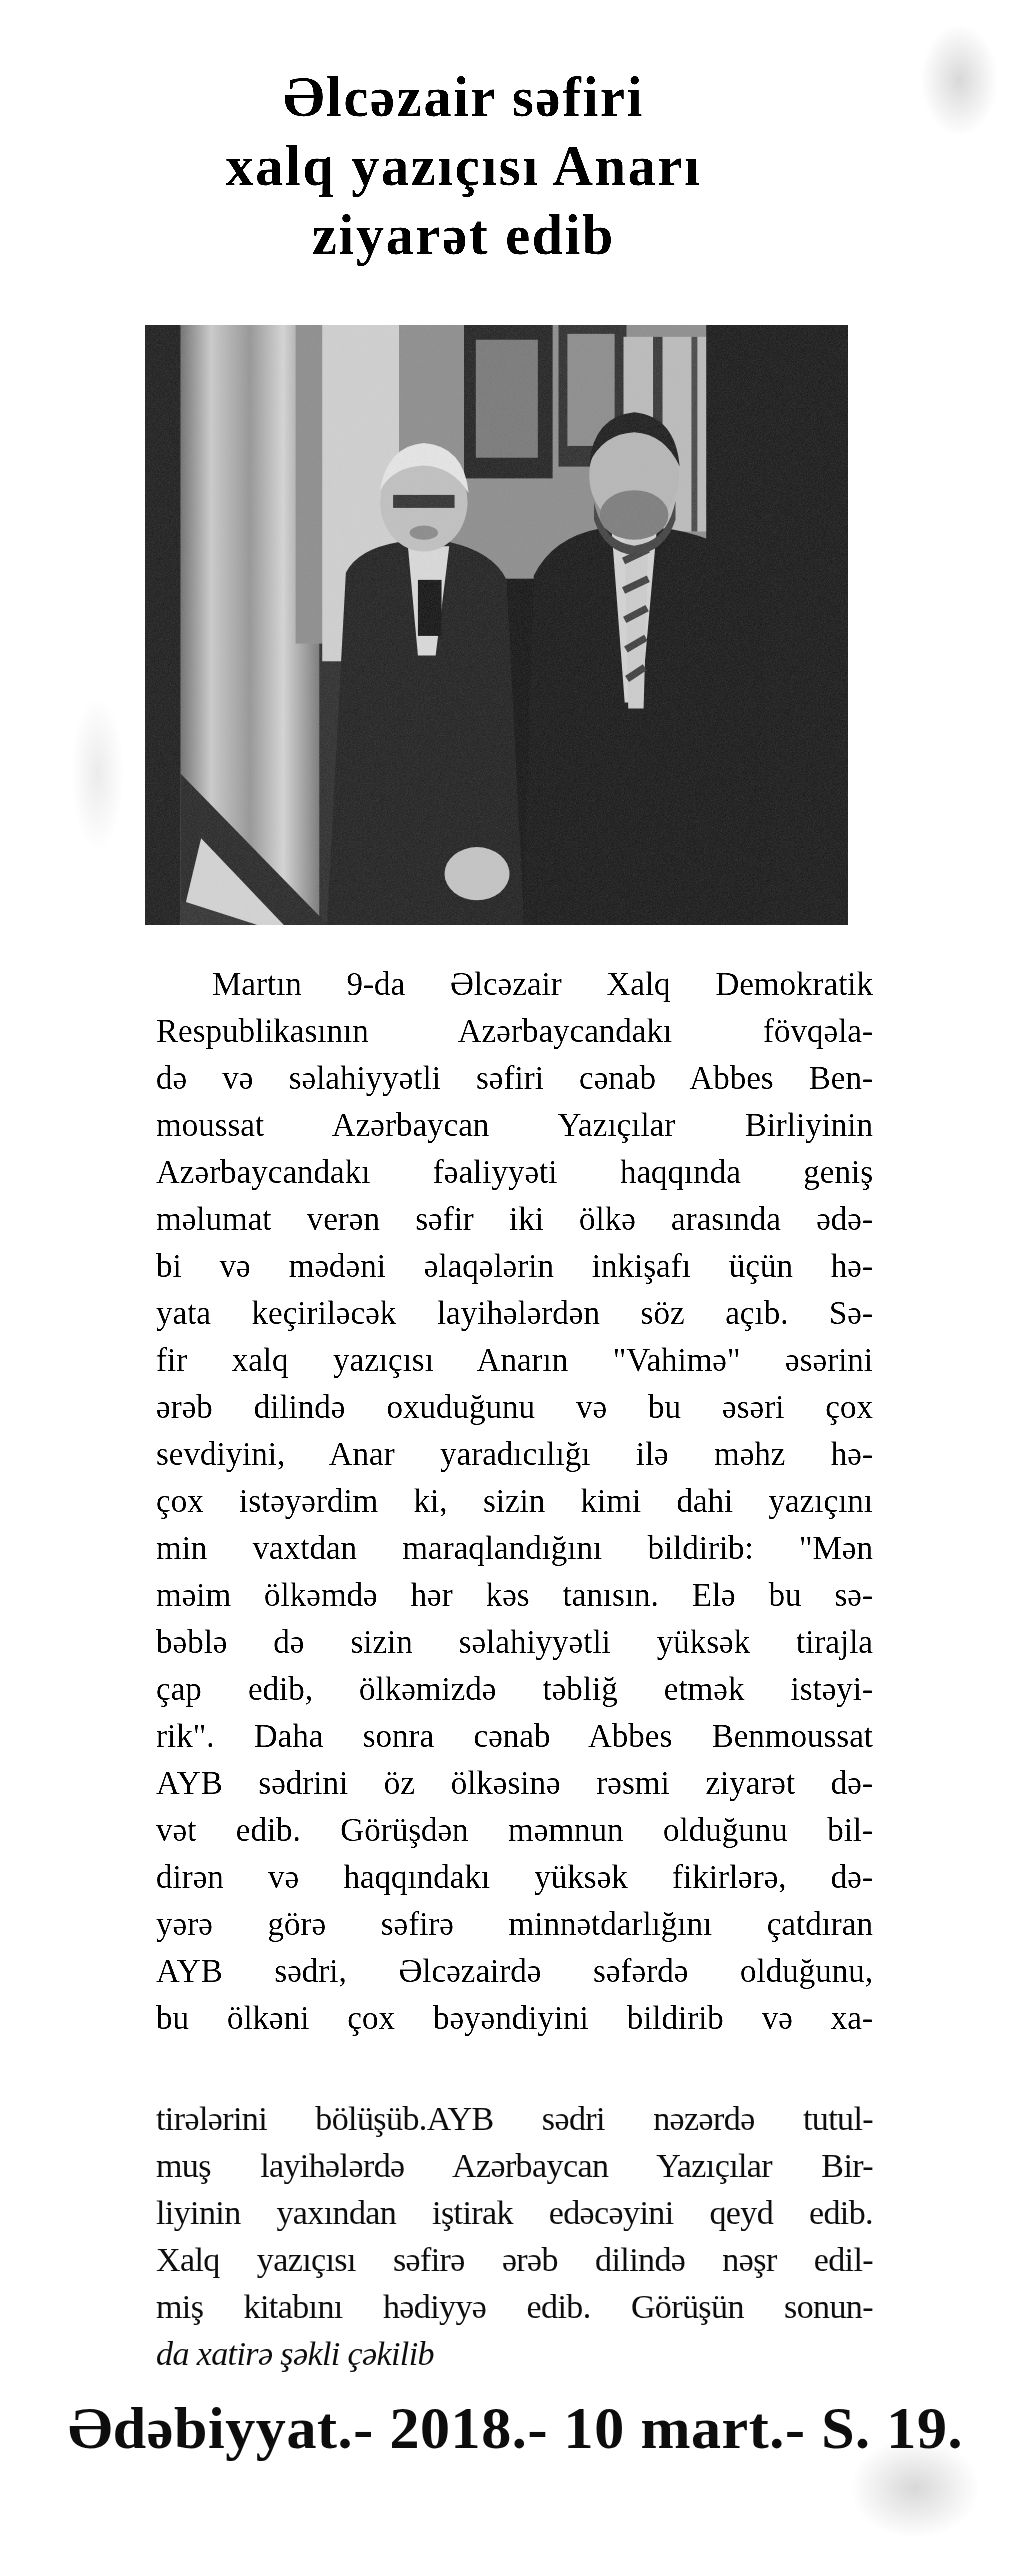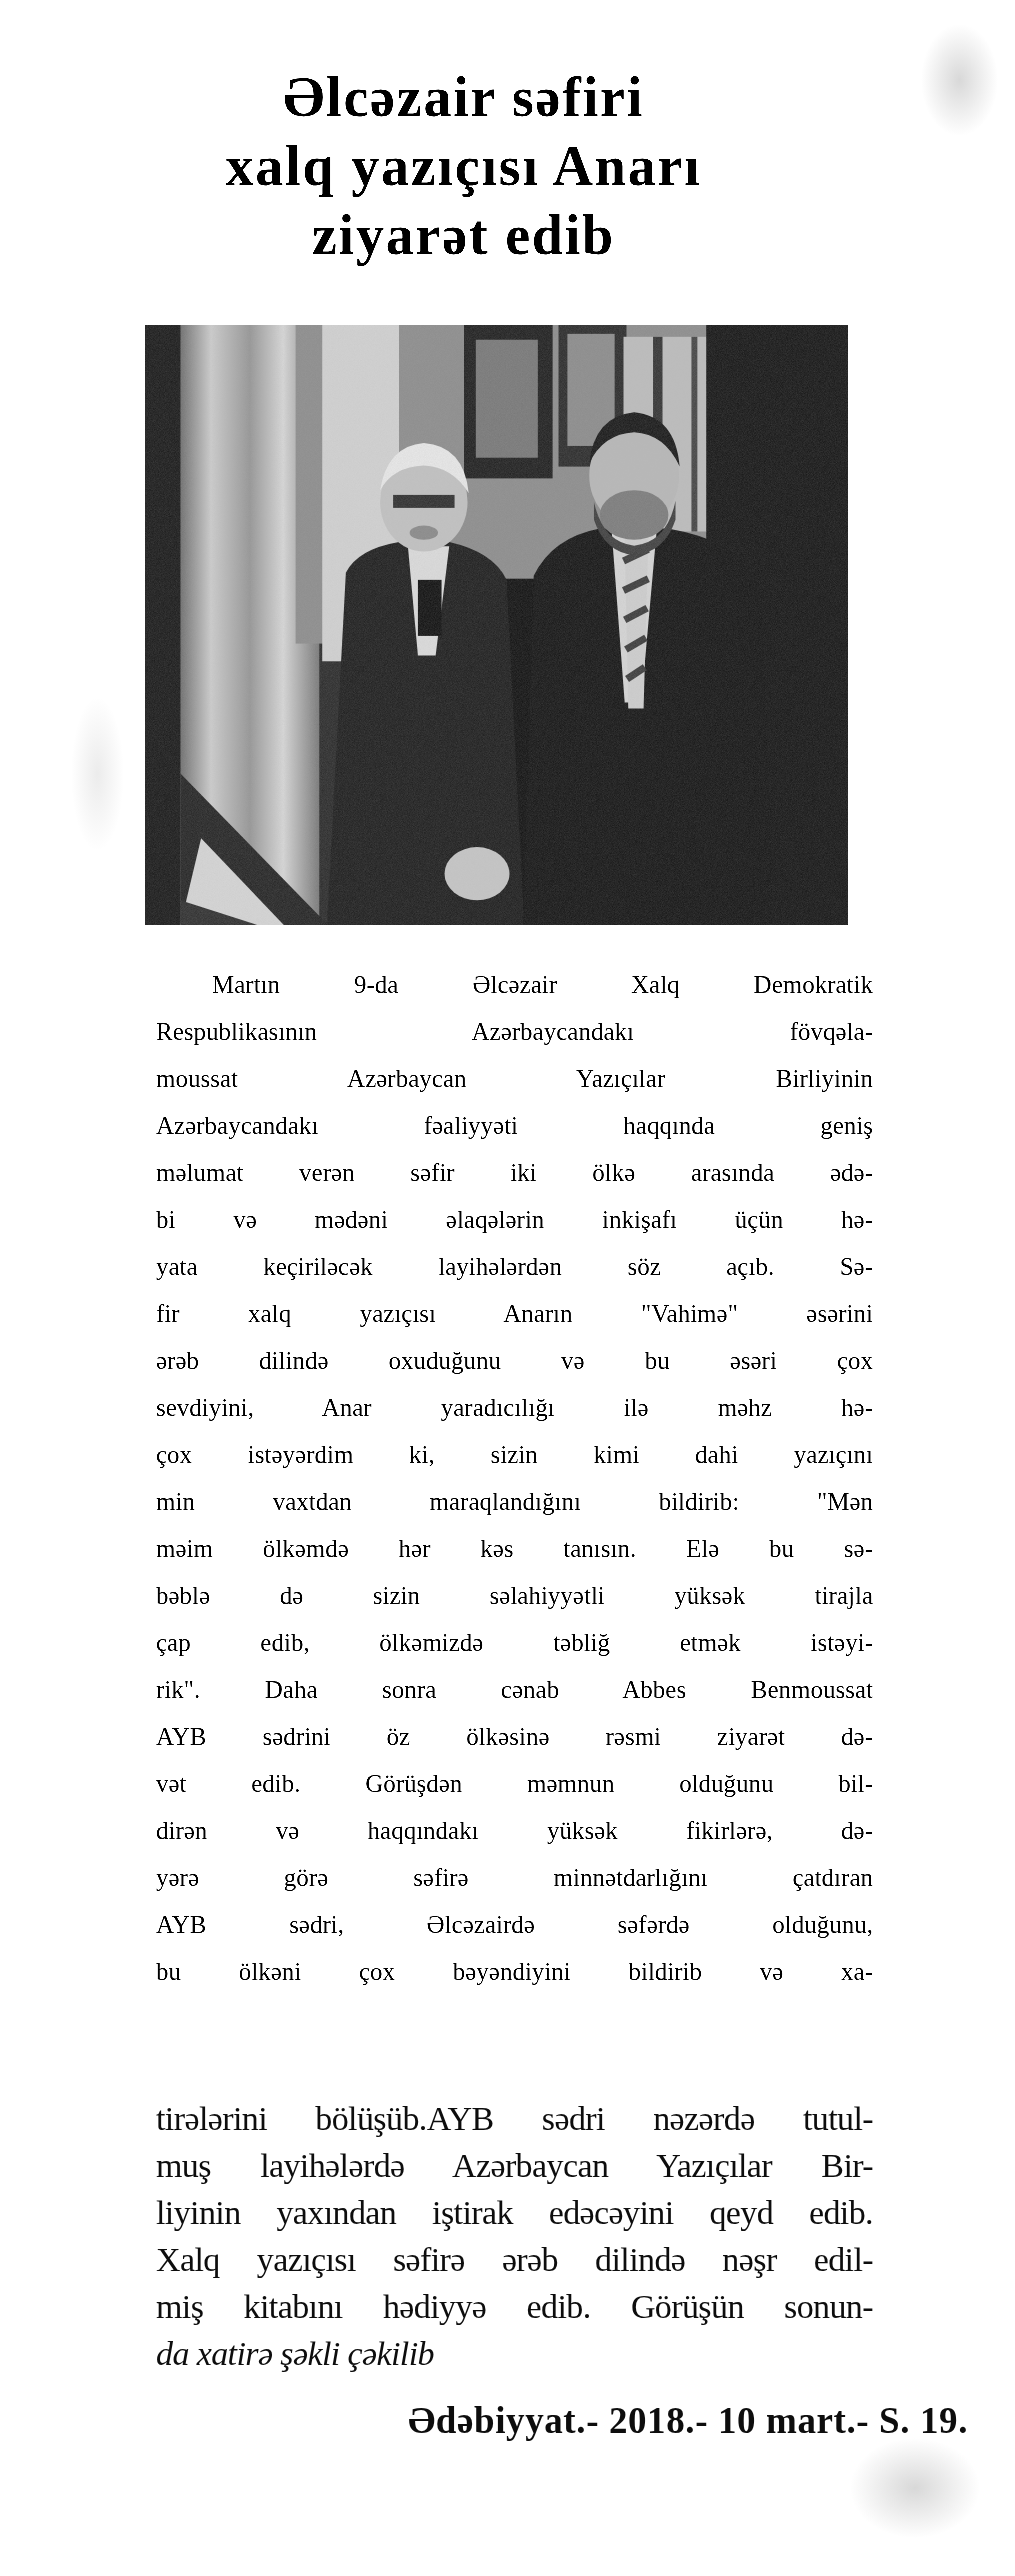--- a/index.html
+++ b/index.html
@@ -39,21 +39,21 @@
 
   
   .body-scanned {
     position: absolute;
     top: 961px; left: 156px; width: 717px;
     background: #ffffff;
     filter: blur(0.3px) contrast(2.1);
   }
   .body-scanned .line {
     height: 47px; line-height: 47px;
-    font-size: 25px;
+    font-size: 33px;
     text-align: justify;
     text-align-last: justify;
     overflow: hidden;
     white-space: nowrap;
   }
   .body-scanned .line:first-child { text-indent: 56px; }
 
   
   .body-clean {
     position: absolute;
@@ -67,24 +67,24 @@
     text-align-last: justify;
     overflow: hidden;
     white-space: nowrap;
   }
   .body-clean .line:last-child { text-align-last: left; font-style: italic; }
 
   
   .citation {
     position: absolute;
     top: 2390px; left: 47px; width: 921px;
-    margin: 0;
-    text-align: right;
+    margin: 8px;
+    text-align: center;
     font-weight: 700;
-    font-size: 37px;
+    font-size: 60px;
     line-height: 61px;
     letter-spacing: 0.6px;
   }
 
   
   .smudge {
     position: absolute;
     border-radius: 50%;
     background: radial-gradient(closest-side, rgba(60,60,60,0.20), rgba(60,60,60,0));
   }
@@ -161,20 +161,21 @@
       <path d="M760 300 Q775 368 828 374 Q884 368 898 298 L898 330 Q880 385 828 390 Q778 385 760 330 Z" fill="#3f3f3f"></path>
       <path d="M752 235 Q760 155 828 148 Q898 155 905 240 Q880 185 828 182 Q775 185 752 235 Z" fill="#181818"></path>
 
       <rect width="1190" height="1017" filter="url(#grain)" opacity="0.28"></rect>
     </svg>
   </figure>
 
   <section class="body-scanned">
       <div class="line">Martın 9-da Əlcəzair Xalq Demokratik</div>
       <div class="line">Respublikasının Azərbaycandakı fövqəla-</div>
+      <div class="line">də və səlahiyyətli səfiri cənab Abbes Ben-</div>
       <div class="line">moussat Azərbaycan Yazıçılar Birliyinin</div>
       <div class="line">Azərbaycandakı fəaliyyəti haqqında geniş</div>
       <div class="line">məlumat verən səfir iki ölkə arasında ədə-</div>
       <div class="line">bi və mədəni əlaqələrin inkişafı üçün hə-</div>
       <div class="line">yata keçiriləcək layihələrdən söz açıb. Sə-</div>
       <div class="line">fir xalq yazıçısı Anarın "Vahimə" əsərini</div>
       <div class="line">ərəb dilində oxuduğunu və bu əsəri çox</div>
       <div class="line">sevdiyini, Anar yaradıcılığı ilə məhz hə-</div>
       <div class="line">çox istəyərdim ki, sizin kimi dahi yazıçını</div>
       <div class="line">min vaxtdan maraqlandığını bildirib: "Mən</div>

